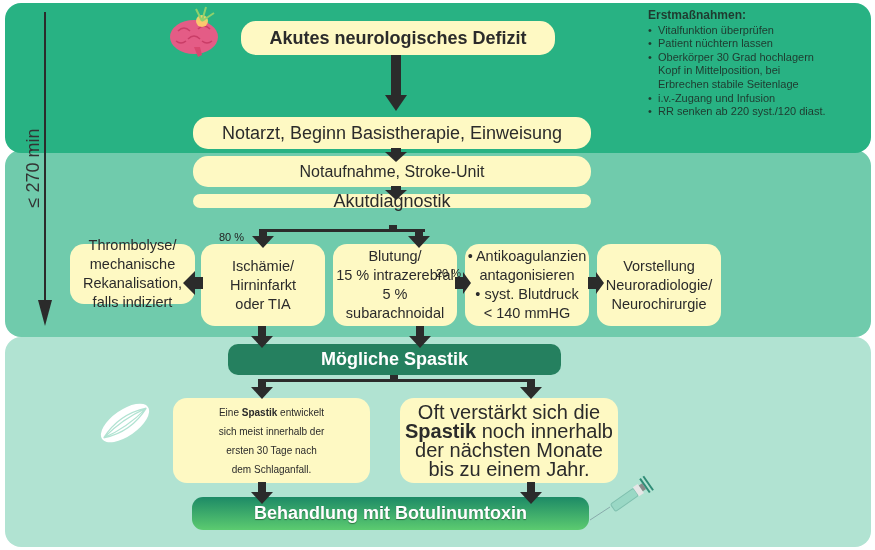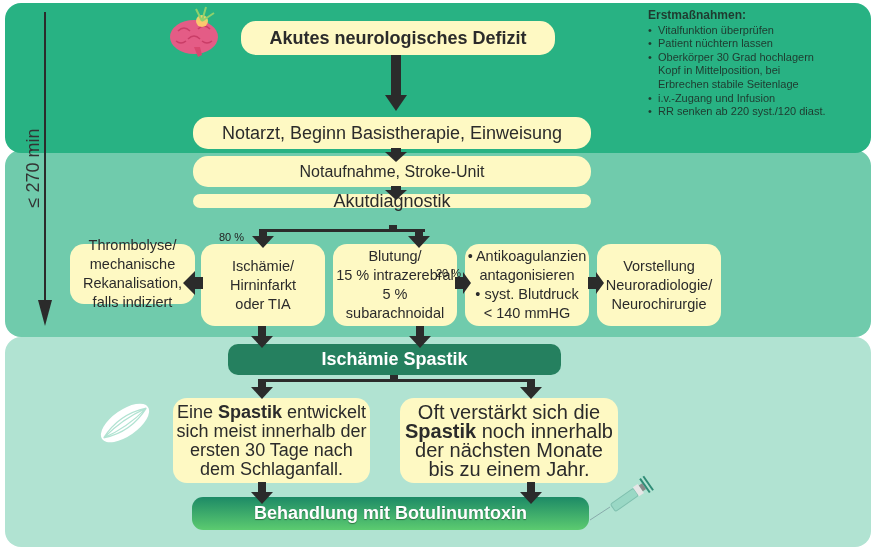--- a/index.html
+++ b/index.html
@@ -155,42 +155,42 @@
 <svg class="arrow" style="left:251px;top:326px" width="22" height="22">
     <rect x="7" y="0" width="8" height="10" fill="#2b2b2b"></rect>
     <polygon points="0,10 22,10 11,22" fill="#2b2b2b"></polygon>
   </svg>
 <svg class="arrow" style="left:409px;top:326px" width="22" height="22">
     <rect x="7" y="0" width="8" height="10" fill="#2b2b2b"></rect>
     <polygon points="0,10 22,10 11,22" fill="#2b2b2b"></polygon>
   </svg>
 
 <div class="darkbar" style="left:228px;top:344px;width:333px;height:31px;border-radius:10px;background:#25805f;font-size:18px;">
-  <span>Ischämie Spastik</span>
+  <span>Mögliche Spastik</span>
 </div>
 
 <div class="line" style="left:390px;top:375px;width:8px;height:5px;"></div>
 <div class="line" style="left:259px;top:379px;width:276px;height:3px;"></div>
 <svg class="arrow" style="left:251px;top:379px" width="22" height="20">
     <rect x="7" y="0" width="8" height="8" fill="#2b2b2b"></rect>
     <polygon points="0,8 22,8 11,20" fill="#2b2b2b"></polygon>
   </svg>
 <svg class="arrow" style="left:520px;top:379px" width="22" height="20">
     <rect x="7" y="0" width="8" height="8" fill="#2b2b2b"></rect>
     <polygon points="0,8 22,8 11,20" fill="#2b2b2b"></polygon>
   </svg>
 
 <svg class="arrow" style="left:95px;top:398px;z-index:15" width="60" height="50">
   <g transform="rotate(-35 30 25)">
     <ellipse cx="30" cy="25" rx="28" ry="13" fill="#ffffff"></ellipse>
     <path d="M4 25 Q30 14 56 25 M4 25 Q30 20 56 25 M4 25 Q30 30 56 25 M4 25 Q30 36 56 25" stroke="#b1e3d2" stroke-width="1.2" fill="none"></path>
   </g>
 </svg>
 
-<div class="box card" style="left:173px;top:398px;width:197px;height:85px;font-size:18px;">
+<div class="box card" style="left:173px;top:398px;width:197px;height:85px;font-size:10px;">
   <div>
     <div><span>Eine </span><b>Spastik</b><span> entwickelt</span></div>
     <div>sich meist innerhalb der</div>
     <div>ersten 30 Tage nach</div>
     <div>dem Schlaganfall.</div>
   </div>
 </div>
 <div class="box card" style="left:400px;top:398px;width:218px;height:85px;font-size:20px;">
   <div>
     <div>Oft verstärkt sich die</div>

